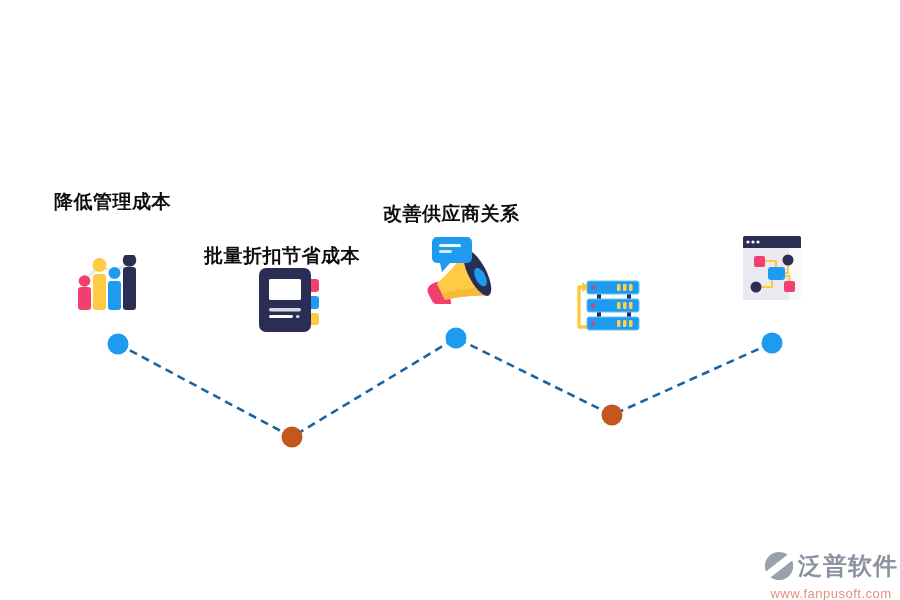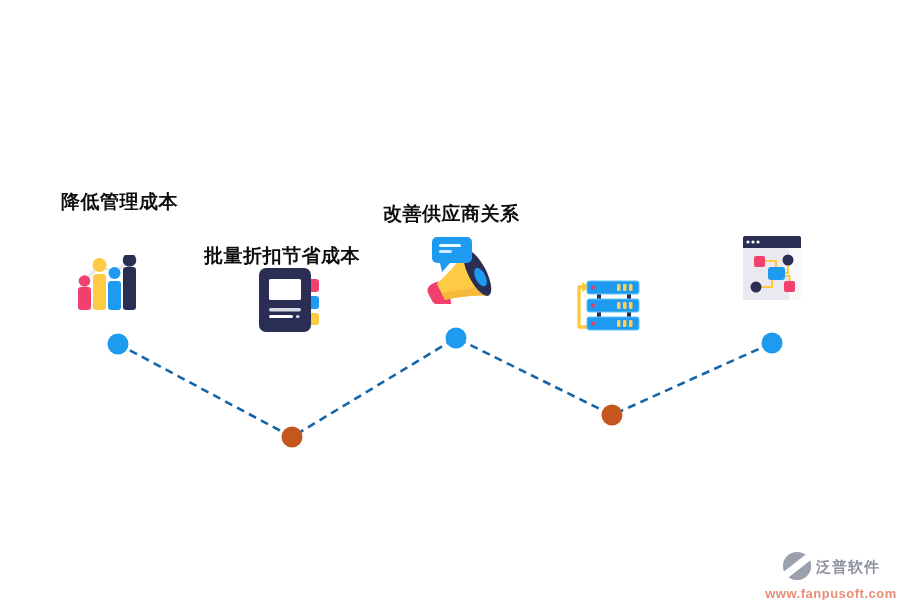--- a/index.html
+++ b/index.html
@@ -11,38 +11,38 @@
     position:absolute;font-size:19px;font-weight:700;color:#0E0E0E;
     white-space:nowrap;letter-spacing:0.5px;
   }
   .icon{position:absolute;}
   #connector-layer{position:absolute;left:0;top:0;}
   .footer{
     position:absolute;left:762px;top:548px;width:138px;
     display:flex;flex-direction:column;align-items:center;line-height:1;
   }
   .brand-row{display:flex;align-items:center;gap:2px;}
-  .brand-name{font-size:15px;font-weight:700;color:#8E92A0;letter-spacing:1px;}
-  .brand-url{font-size:13px;font-weight:700;color:#E78E7C;margin-top:3px;letter-spacing:0.5px;}
+  .brand-name{font-size:24px;font-weight:700;color:#8E92A0;letter-spacing:1px;}
+  .brand-url{font-size:13px;font-weight:400;color:#E78E7C;margin-top:3px;letter-spacing:0.5px;}
 </style>
 </head>
 <body>
 
 <div class="canvas">
 
   <svg id="connector-layer" width="900" height="600">
       <polyline points="118,344 292,437 456,338 612,415 772,343" fill="none" stroke="#1565A8" stroke-width="2.6" stroke-dasharray="8 5.5"></polyline>
       <circle cx="118" cy="344" r="10.5" fill="#1E9BEF"></circle>
       <circle cx="292" cy="437" r="10.5" fill="#C5571E"></circle>
       <circle cx="456" cy="338" r="10.5" fill="#1E9BEF"></circle>
       <circle cx="612" cy="415" r="10.5" fill="#C5571E"></circle>
       <circle cx="772" cy="343" r="10.5" fill="#1E9BEF"></circle>
     </svg>
 
-  <div class="item-label" style="left:61px;top:189px;">降低管理成本</div>
+  <div class="item-label" style="left:54px;top:189px;">降低管理成本</div>
   <svg class="icon" style="left:76px;top:255px;" width="62" height="58" viewBox="0 0 62 58">
     <polyline points="8.5,26 23.5,10 38.5,18 53.5,5" fill="none" stroke="#E7E7EC" stroke-width="2.6"></polyline>
     <rect x="2" y="32" width="13" height="23" rx="3" fill="#F2406E"></rect>
     <rect x="17" y="19" width="13" height="36" rx="3" fill="#FFCB44"></rect>
     <rect x="32" y="26" width="13" height="29" rx="3" fill="#1E9BF0"></rect>
     <rect x="47" y="12" width="13" height="43" rx="3" fill="#2A2E55"></rect>
     <circle cx="8.5" cy="26" r="5.8" fill="#F2406E"></circle>
     <circle cx="23.5" cy="10" r="7" fill="#FFCB44"></circle>
     <circle cx="38.5" cy="18" r="6" fill="#1E9BF0"></circle>
     <circle cx="53.5" cy="5" r="6.8" fill="#2A2E55"></circle>

